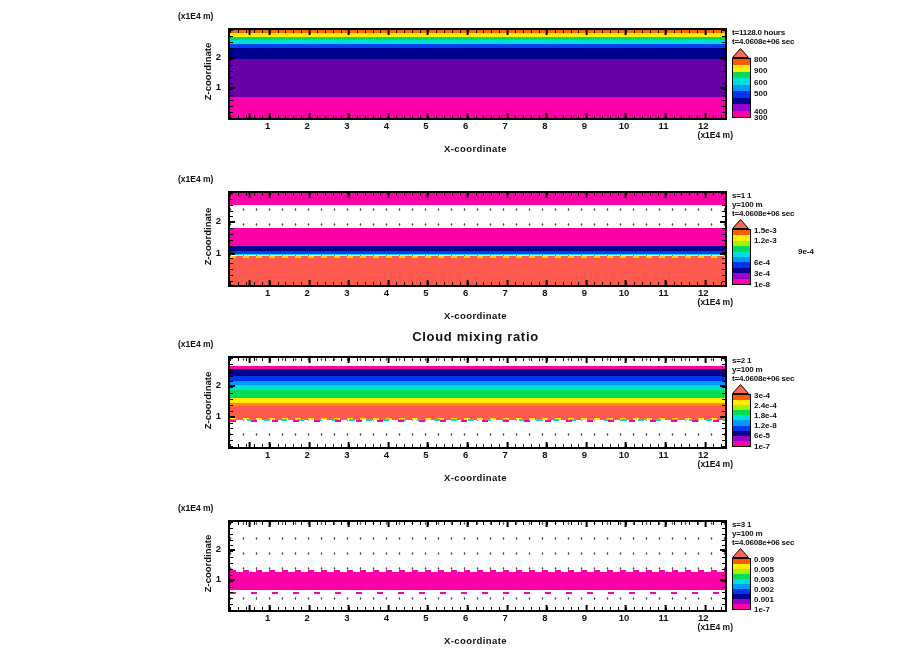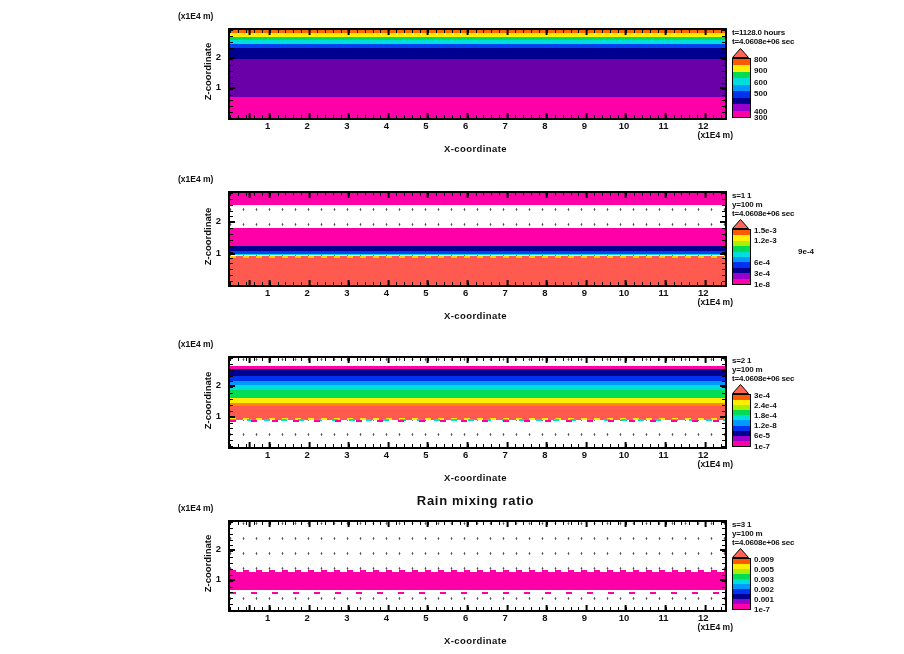--- a/index.html
+++ b/index.html
@@ -164,20 +164,21 @@
       <div class="xtick" style="left: 453.6px; width: 24px; top: 287px;">6</div>
       <div class="xtick" style="left: 493.2px; width: 24px; top: 287px;">7</div>
       <div class="xtick" style="left: 532.8px; width: 24px; top: 287px;">8</div>
       <div class="xtick" style="left: 572.4px; width: 24px; top: 287px;">9</div>
       <div class="xtick" style="left: 612px; width: 24px; top: 287px;">10</div>
       <div class="xtick" style="left: 651.6px; width: 24px; top: 287px;">11</div>
       <div class="xtick" style="left: 691.2px; width: 24px; top: 287px;">12</div>
     </section>
 
   <section class="panel">
+    <h2 class="ptitle" style="left: 228px; width: 495px; top: 329px;">Cloud mixing ratio</h2>
     <span class="yunit" style="left: 178px; top: 339px;">(x1E4 m)</span>
     <span class="ylab" style="left: 147px; width: 120px; top: 394.5px;">Z-coordinate</span>
     <div class="plot dotted" style="left: 228px; top: 356px; width: 495px; height: 89px;">
         <div class="band" style="top: 8.3px; height: 2.7px; background: rgb(255, 0, 168);"></div>
         <div class="band" style="top: 11px; height: 6.7px; background: rgb(0, 0, 144);"></div>
         <div class="band" style="top: 17.7px; height: 5.5px; background: rgb(0, 51, 238);"></div>
         <div class="band" style="top: 23.2px; height: 3.6px; background: rgb(0, 153, 255);"></div>
         <div class="band" style="top: 26.8px; height: 5.2px; background: rgb(0, 221, 221);"></div>
         <div class="band" style="top: 32px; height: 7.6px; background: rgb(0, 221, 85);"></div>
         <div class="band" style="top: 39.5px; height: 5.5px; background: rgb(255, 238, 0);"></div>
@@ -235,21 +236,20 @@
       <div class="xtick" style="left: 453.6px; width: 24px; top: 449px;">6</div>
       <div class="xtick" style="left: 493.2px; width: 24px; top: 449px;">7</div>
       <div class="xtick" style="left: 532.8px; width: 24px; top: 449px;">8</div>
       <div class="xtick" style="left: 572.4px; width: 24px; top: 449px;">9</div>
       <div class="xtick" style="left: 612px; width: 24px; top: 449px;">10</div>
       <div class="xtick" style="left: 651.6px; width: 24px; top: 449px;">11</div>
       <div class="xtick" style="left: 691.2px; width: 24px; top: 449px;">12</div>
     </section>
 
   <section class="panel">
-    <h2 class="ptitle" style="left: 228px; width: 495px; top: 493px;">Rain mixing ratio</h2>
     <span class="yunit" style="left: 178px; top: 503px;">(x1E4 m)</span>
     <span class="ylab" style="left: 147px; width: 120px; top: 558px;">Z-coordinate</span>
     <div class="plot dotted" style="left: 228px; top: 520px; width: 495px; height: 88px;">
         <div class="band" style="top: 50.2px; height: 17.7px; background: rgb(255, 0, 168);"></div>
         <div class="dash" style="top: 48.1px; background-image: repeating-linear-gradient(90deg, rgb(255, 0, 168) 0px, rgb(255, 0, 168) 6px, transparent 6px, transparent 13px);"></div>
         <div class="dash" style="top: 49.9px; background-image: repeating-linear-gradient(90deg, rgb(255, 0, 168) 0px, rgb(255, 0, 168) 6px, transparent 6px, transparent 17px);"></div>
         <div class="dash" style="top: 70px; background-image: repeating-linear-gradient(90deg, rgb(255, 0, 168) 0px, rgb(255, 0, 168) 6px, transparent 6px, transparent 21px);"></div>
         <div class="tk minor-t"></div>
         <div class="tk major-t"></div>
         <div class="tk minor-b"></div>

